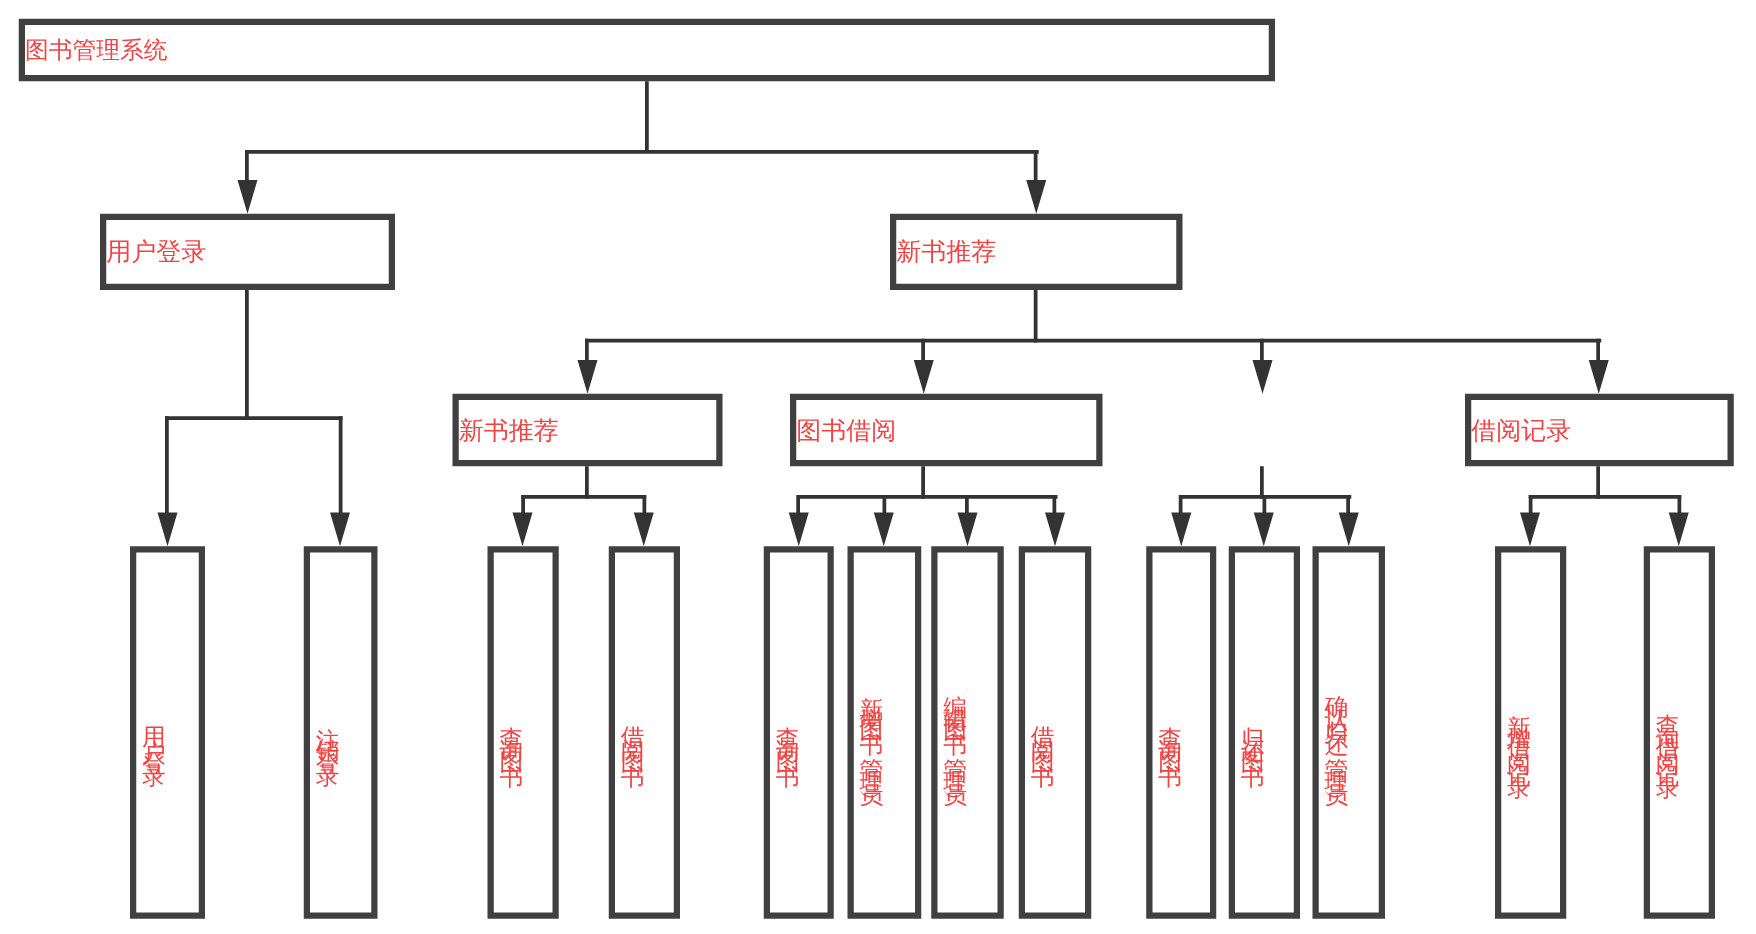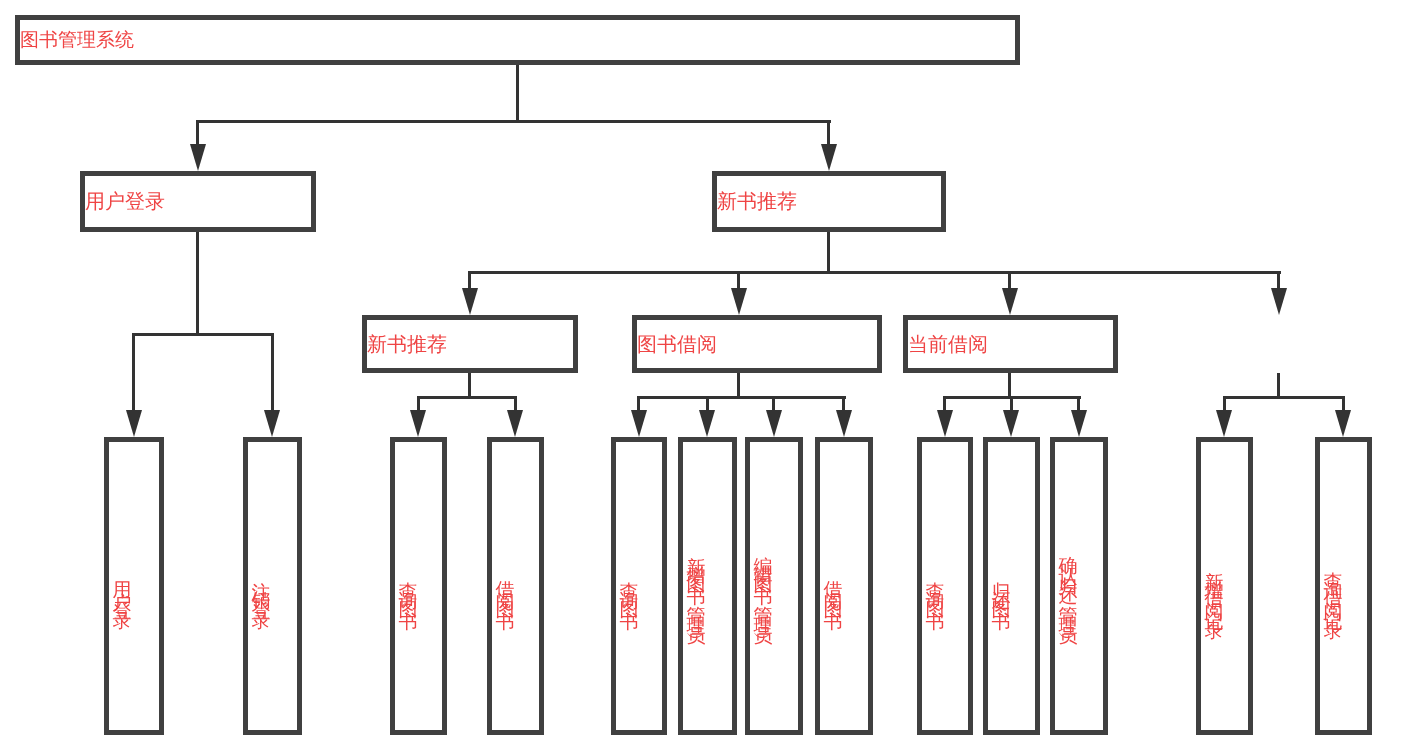--- a/index.html
+++ b/index.html
@@ -89,22 +89,22 @@
   <div class="arrow" style="left:1002px;top:288px"></div>
   <div class="vl" style="left:1277px;top:271px;height:20px"></div>
   <div class="arrow" style="left:1271px;top:288px"></div>
 
   <div class="box h3" style="left:362px;top:315px;width:216px;height:58px">
     <span>新书推荐</span>
   </div>
   <div class="box h3" style="left:632px;top:315px;width:250px;height:58px">
     <span>图书借阅</span>
   </div>
-  <div class="box h3" style="left:903px;top:315px;width:215px;height:58px">
-    <span>当前借阅</span>
+  <div class="box h3" style="left:1172px;top:315px;width:215px;height:58px">
+    <span>借阅记录</span>
   </div>
 
   <div class="vl" style="left:468px;top:373px;height:26px"></div>
   <div class="hl" style="left:417px;top:396px;width:100px"></div>
   <div class="vl" style="left:417px;top:396px;height:17px"></div>
   <div class="arrow" style="left:410px;top:410px"></div>
   <div class="vl" style="left:514px;top:396px;height:17px"></div>
   <div class="arrow" style="left:507px;top:410px"></div>
 
   <div class="vl" style="left:737px;top:373px;height:26px"></div>

